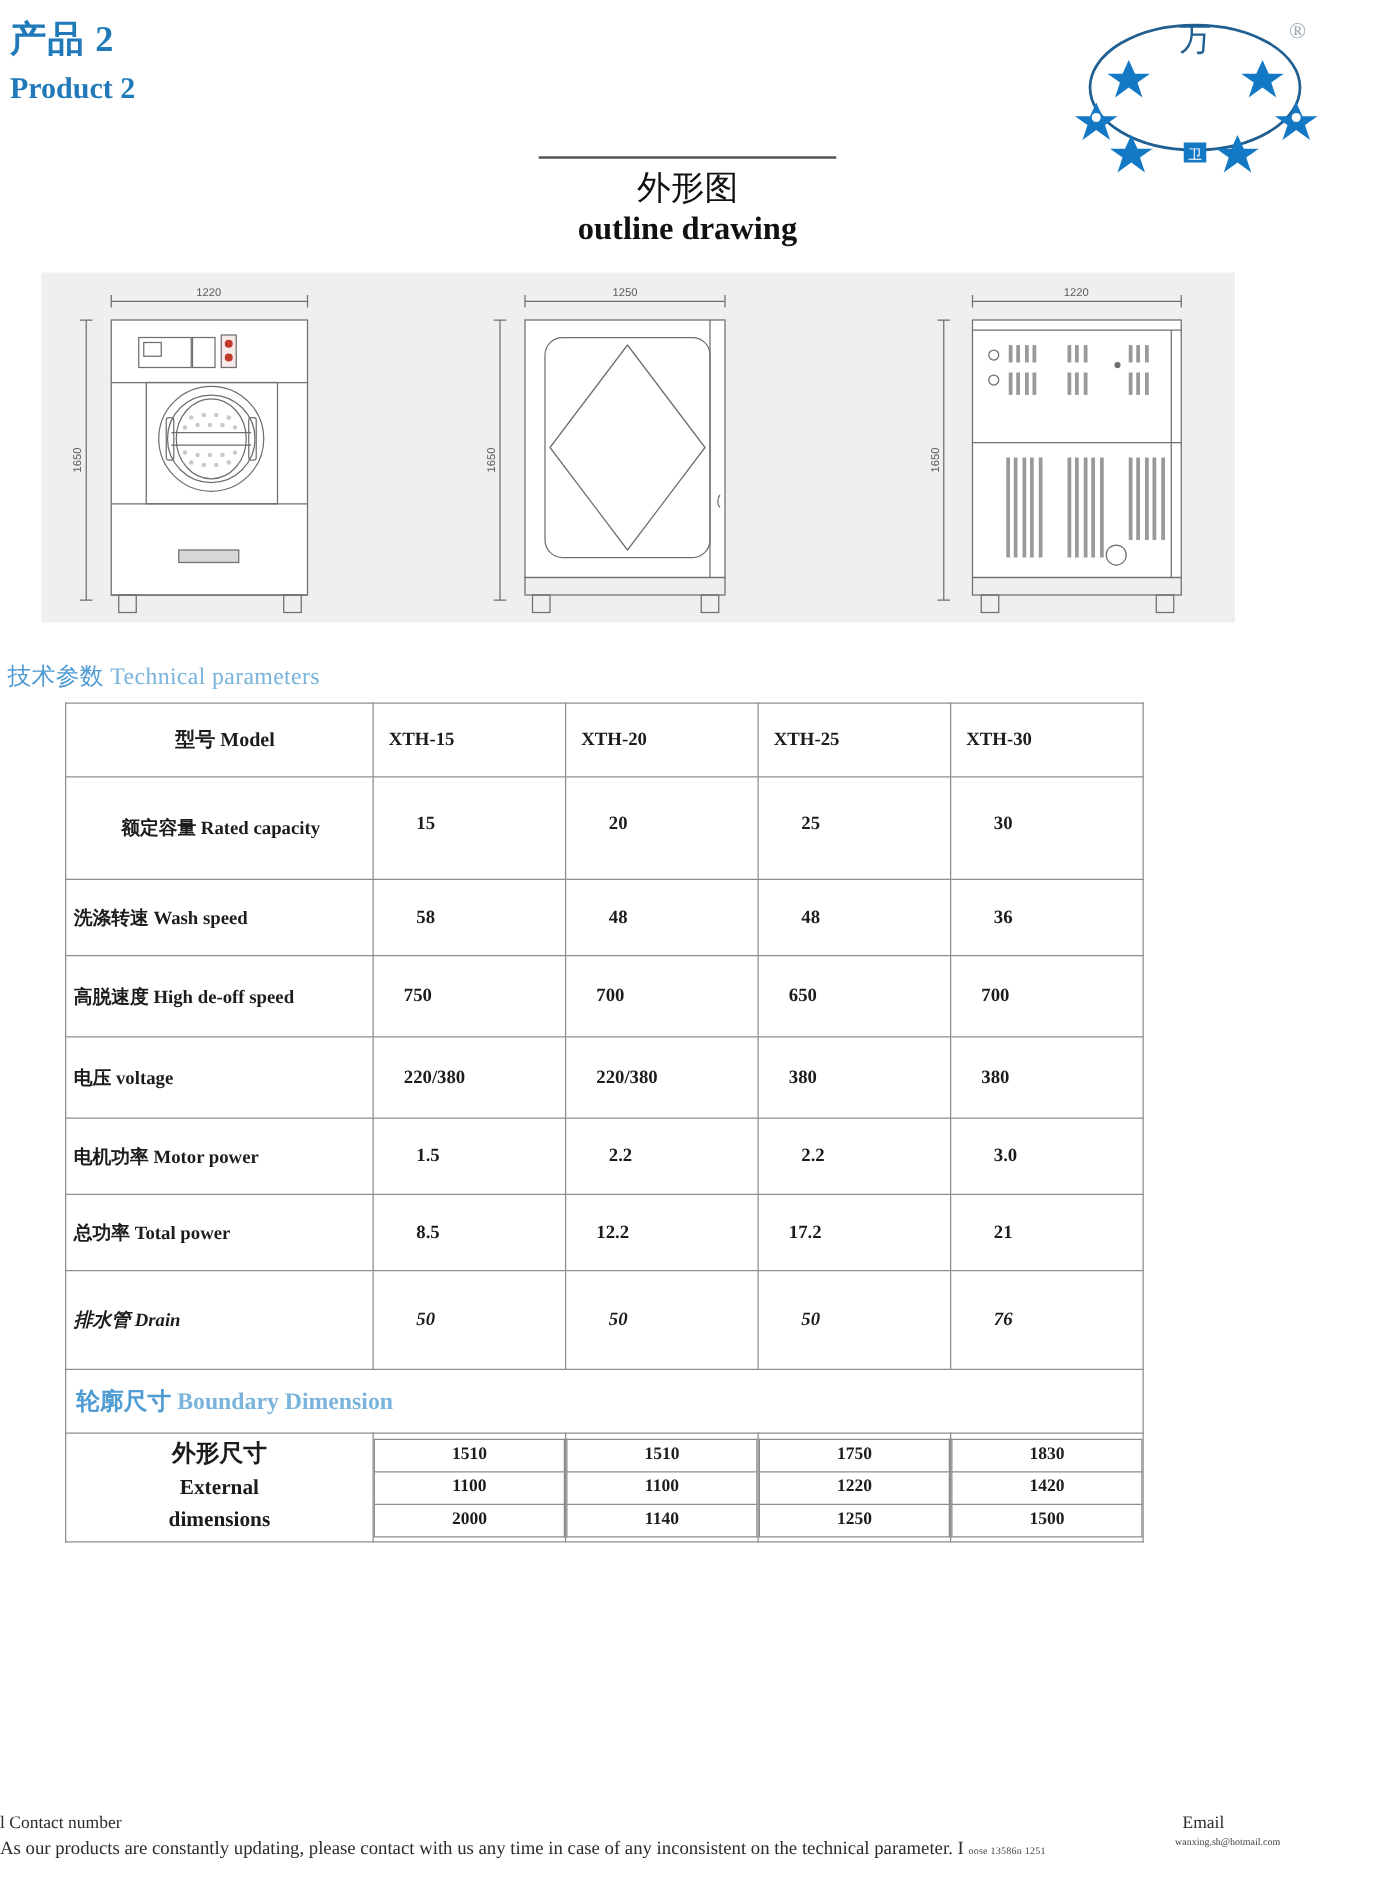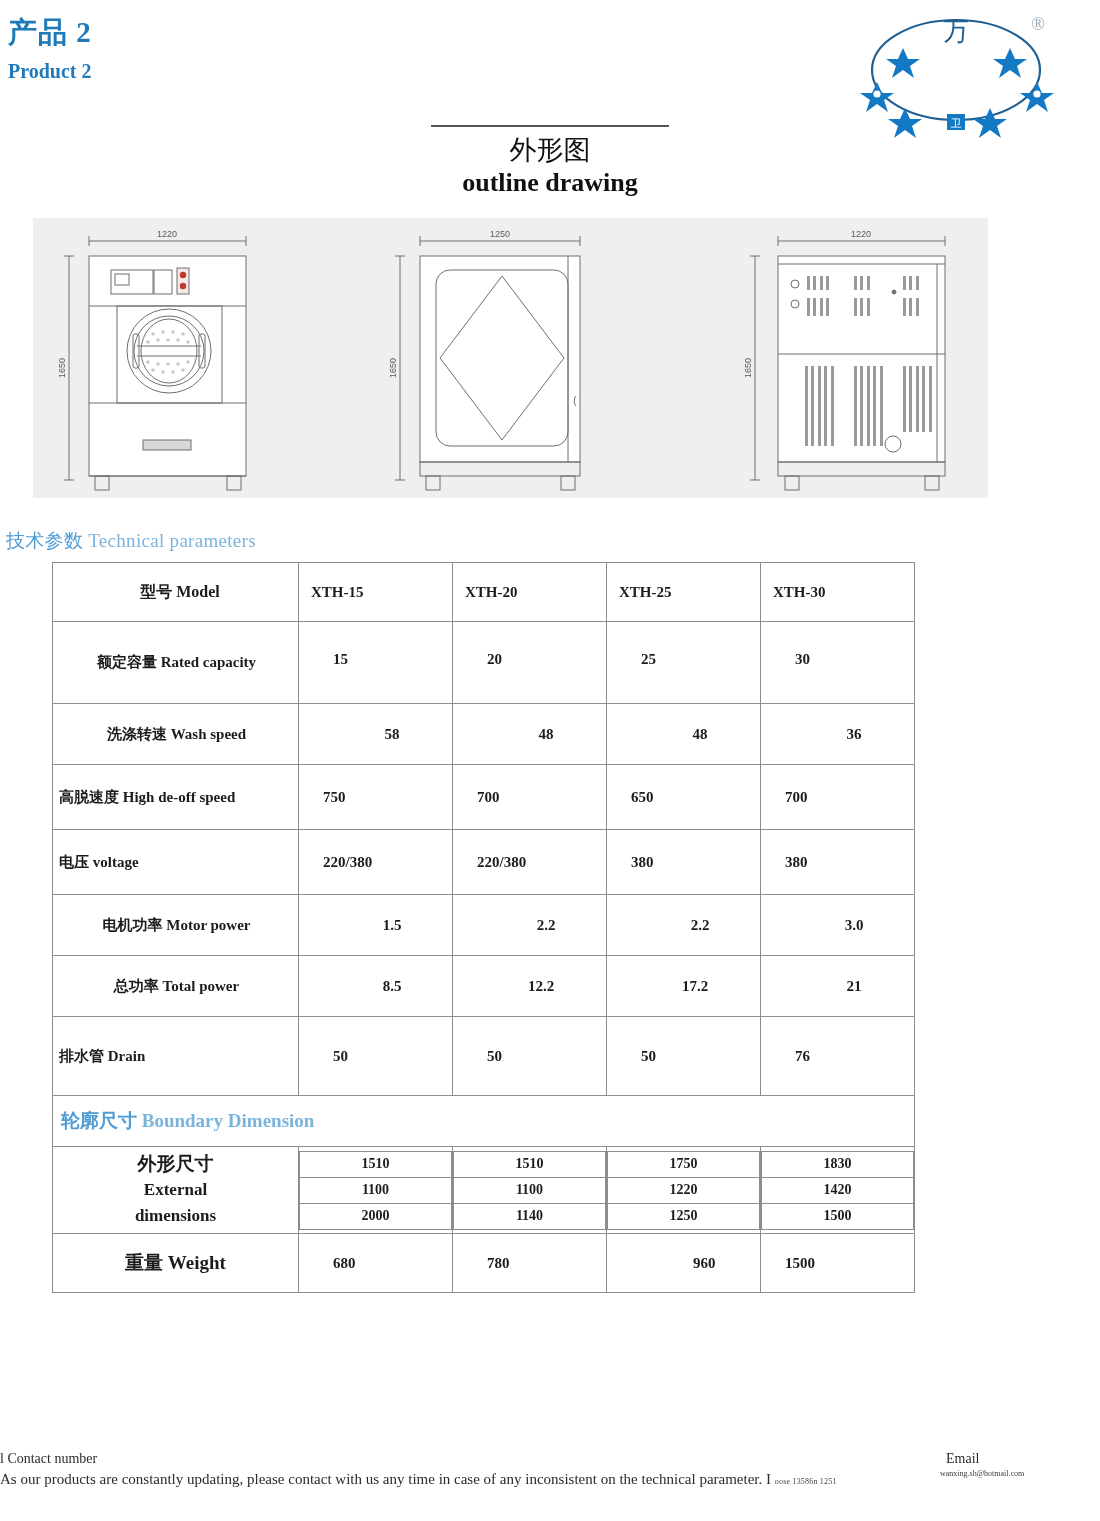--- a/index.html
+++ b/index.html
@@ -29,21 +29,21 @@
     top: 14px;
   }
   .title-cn {
     font-size: 29px;
     font-weight: bold;
     color: #2079b8;
     line-height: 36px;
     letter-spacing: 1px;
   }
   .title-en {
-    font-size: 20px;
+    font-size: 24px;
     font-weight: bold;
     color: #2079b8;
     line-height: 34px;
     margin-top: 4px;
   }
 
   
   #brand-logo {
     position: absolute;
     right: 40px;
@@ -152,23 +152,23 @@
   .row-val {
     font-size: 15px;
     text-align: left;
     padding-left: 34px;
   }
   .row-val.wide { padding-left: 24px; }
   .row-val.right-ish { padding-left: 86px; }
 
   tr.r-cap   td { height: 72px; vertical-align: bottom; padding-bottom: 8px; }
   tr.r-cap td.row-label { vertical-align: middle; padding-bottom: 4px; }
-  tr.r-std   td { height: 52px; text-align: center; }
+  tr.r-std   td { height: 52px; }
   tr.r-tall  td { height: 56px; }
-  tr.r-drain td { height: 70px; }
+  tr.r-drain td { height: 70px; font-style: italic; }
 
   .boundary-cell {
     font-size: 19px;
     color: #4f9bd4;
     font-weight: normal;
     height: 48px;
     padding-left: 8px;
     text-align: left;
   }
   .boundary-cell .cn { color: #4f9bd4; }
@@ -596,27 +596,20 @@
                 <td>1420</td>
               </tr>
           <tr>
                 <td>1500</td>
               </tr>
         </tbody>
           </table>
       </td>
     </tr>
 
-    <tr class="r-weight">
-      <td class="weight-label">重量 Weight</td>
-      <td class="row-val">680</td>
-      <td class="row-val">780</td>
-      <td class="row-val right-ish">960</td>
-      <td class="row-val wide">1500</td>
-    </tr>
   </tbody>
 </table>
 
 <div id="page-footer">
   <div class="foot-contact">l Contact number</div>
   <div class="foot-note">
     <span>As our products are constantly updating, please contact with us any time in case of any inconsistent on the technical parameter. I</span>
     <span class="foot-phone">oose 13586n 1251</span>
   </div>
   <div class="foot-email-label">Email</div>

